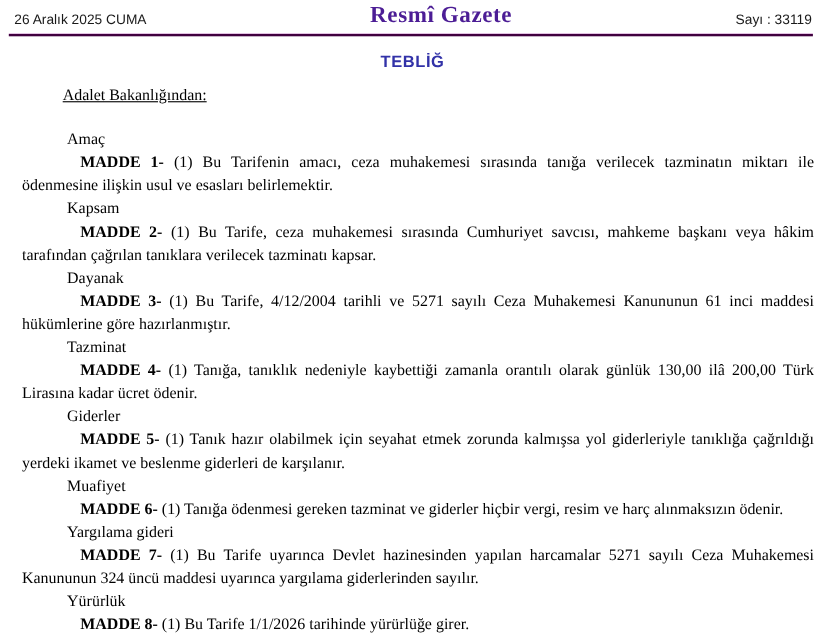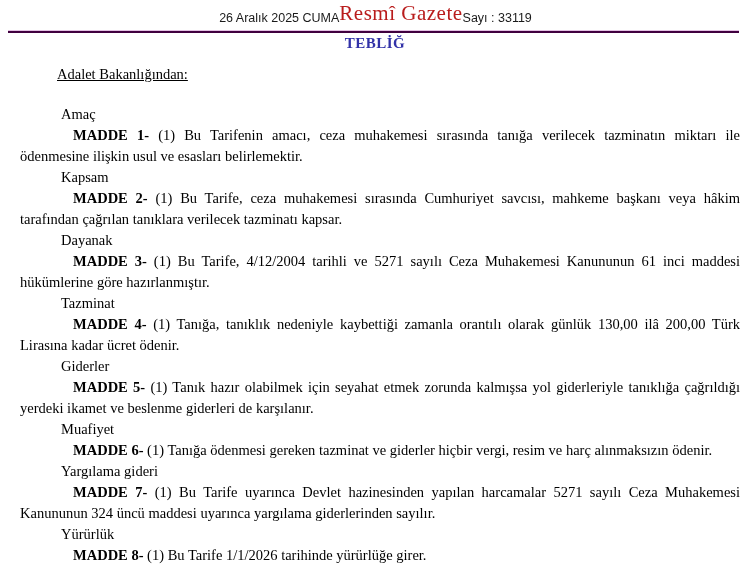--- a/index.html
+++ b/index.html
@@ -8,47 +8,48 @@
     width: 750px;
     height: 584px;
     background: #ffffff;
     position: relative;
     overflow: hidden;
     font-family: "Liberation Serif", serif;
     color: #000000;
   }
   .header-row {
     display: flex;
-    justify-content: center;
+    justify-content: space-between;
     align-items: baseline;
     padding: 3px 12px 2px 13px;
   }
   .header-date, .header-issue {
     font-family: "Liberation Sans", sans-serif;
     font-size: 12.5px;
     color: #1a1a1a;
     white-space: nowrap;
   }
   .gazette-title {
     font-family: "Liberation Serif", serif;
     font-size: 21px;
-    font-weight: normal;
-    color: #b91c1c;
+    font-weight: bold;
+    color: #4c1d95;
     letter-spacing: 0.5px;
     position: relative;
     top: -2px;
   }
   .header-rule {
     height: 3px;
     margin: 0 11px 0 8px;
     background: linear-gradient(to bottom, #e3c2e3 0%, #e3c2e3 33%, #40003f 33%, #40003f 100%);
   }
   .notice-type {
     text-align: center;
-    font-family: Liberation Serif, serif;
+    margin-top: 13px;
+    font-family: Liberation Sans, sans-serif;
     font-size: 15px;
     font-weight: bold;
     color: #3232a8;
     letter-spacing: 0.5px;
     line-height: 21px;
   }
   .content {
     margin: 0 10px 0 4px;
     font-size: 14.5px;
     line-height: 21px;

